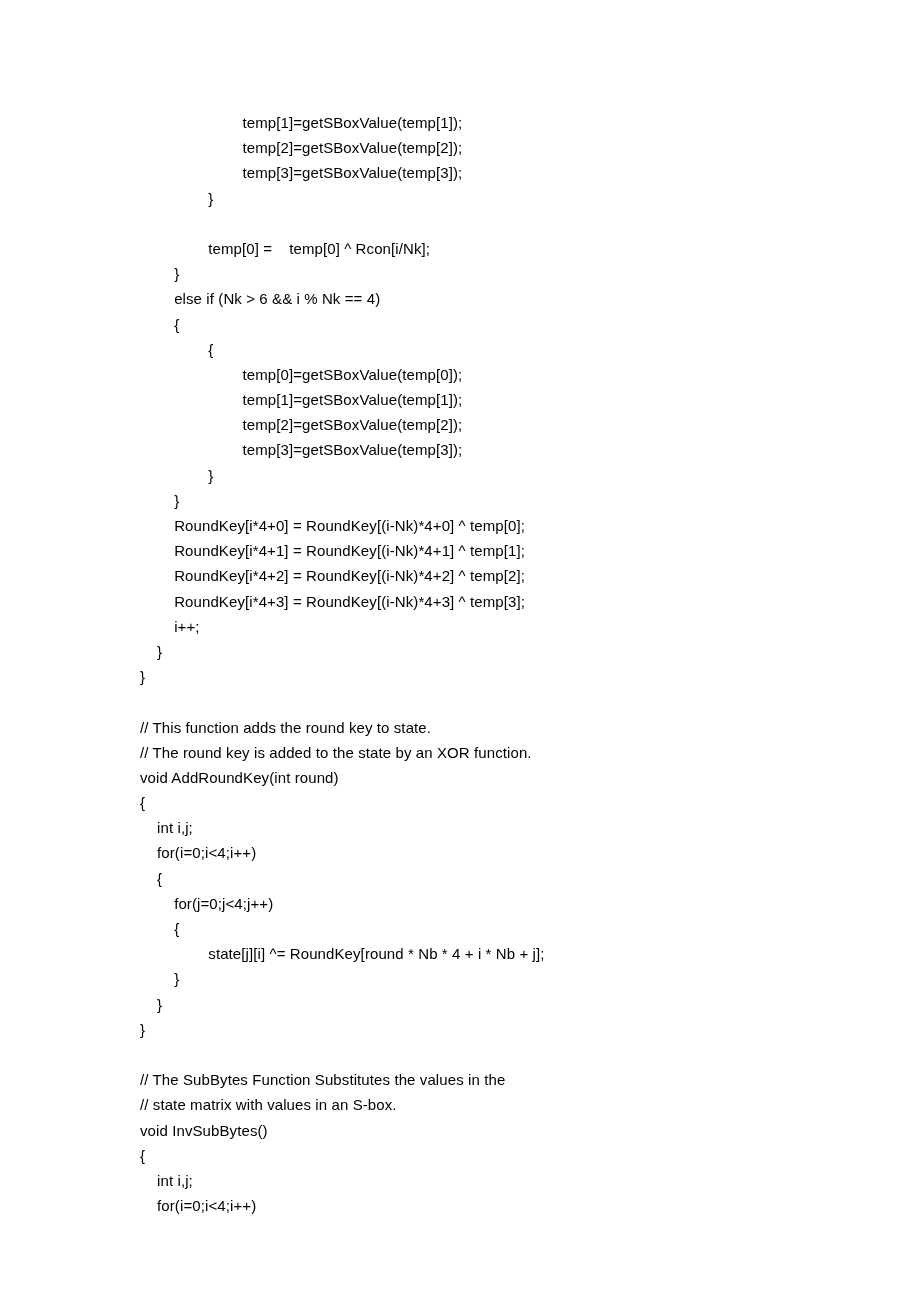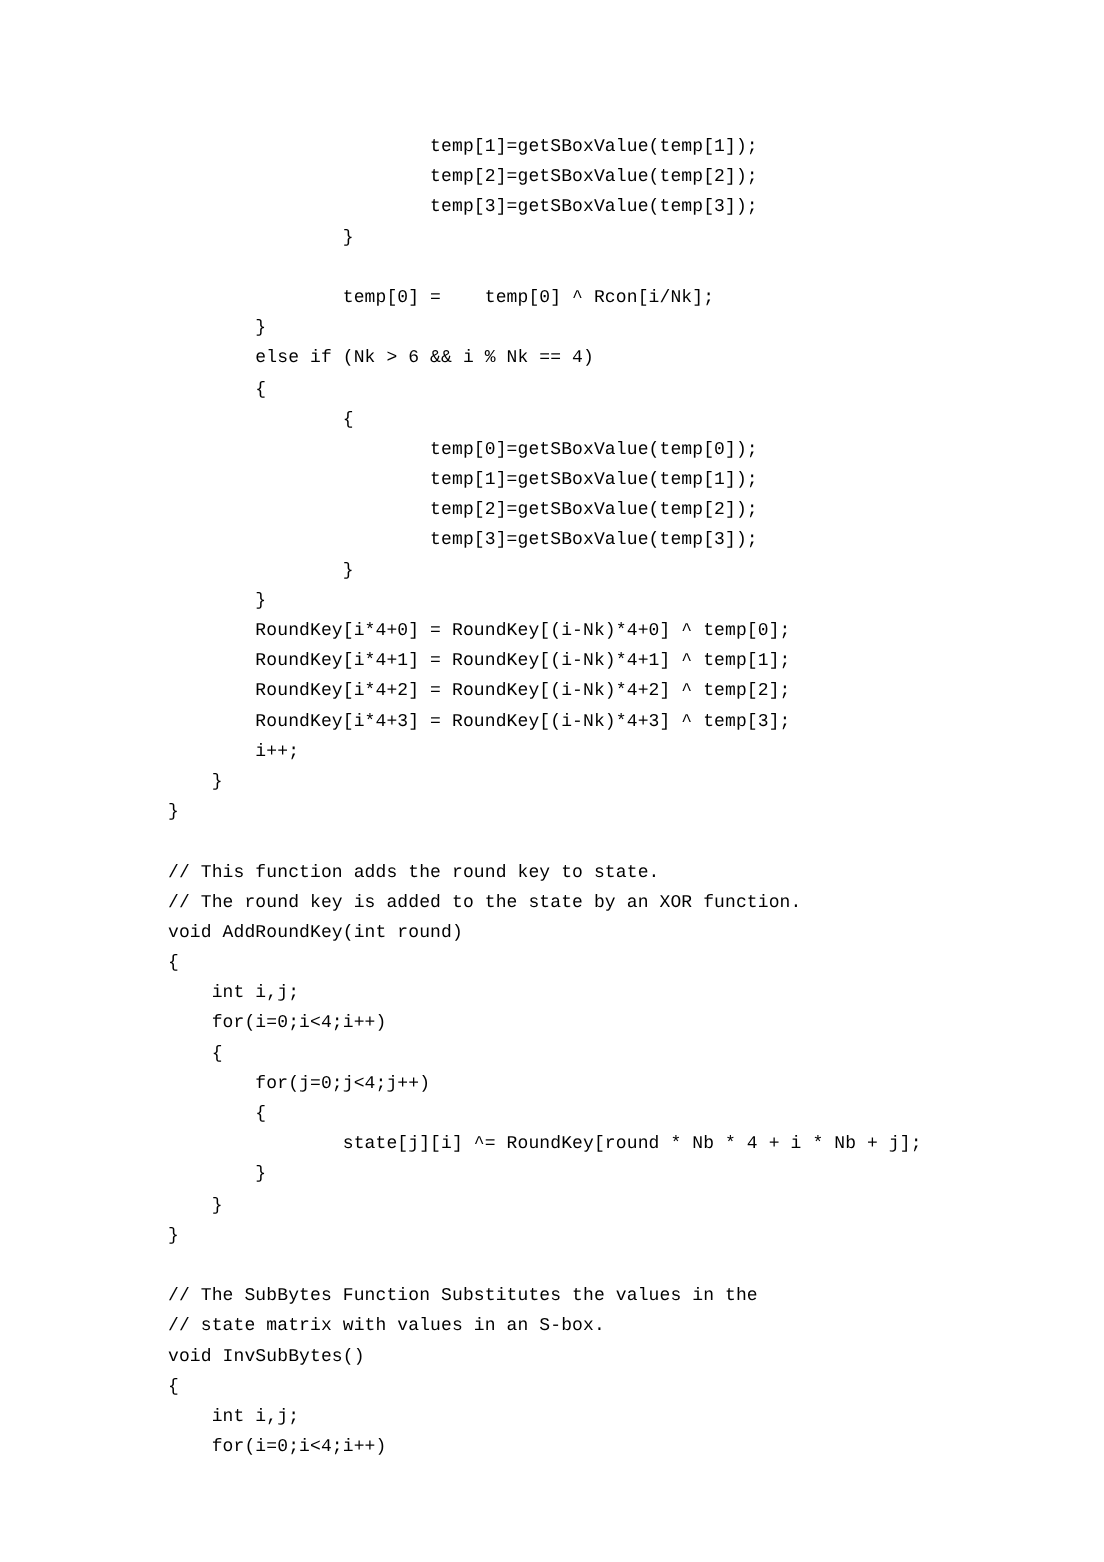--- a/index.html
+++ b/index.html
@@ -7,21 +7,21 @@
       padding: 0;
       background: #ffffff;
       font-family: Calibri, "Segoe UI", Arial, sans-serif;
       width: 920px;
     }
     .page {
       padding: 110px 140px 90px 140px;
       box-sizing: border-box;
     }
     .code {
-      font-family: Liberation Mono, monospace;
+      font-family: Liberation Sans, sans-serif;
       font-size: 15px;
       color: #000000;
       line-height: 1.68;
       white-space: pre;
       letter-spacing: 0.1px;
     }
   </style>
 </head>
 <body>
 

